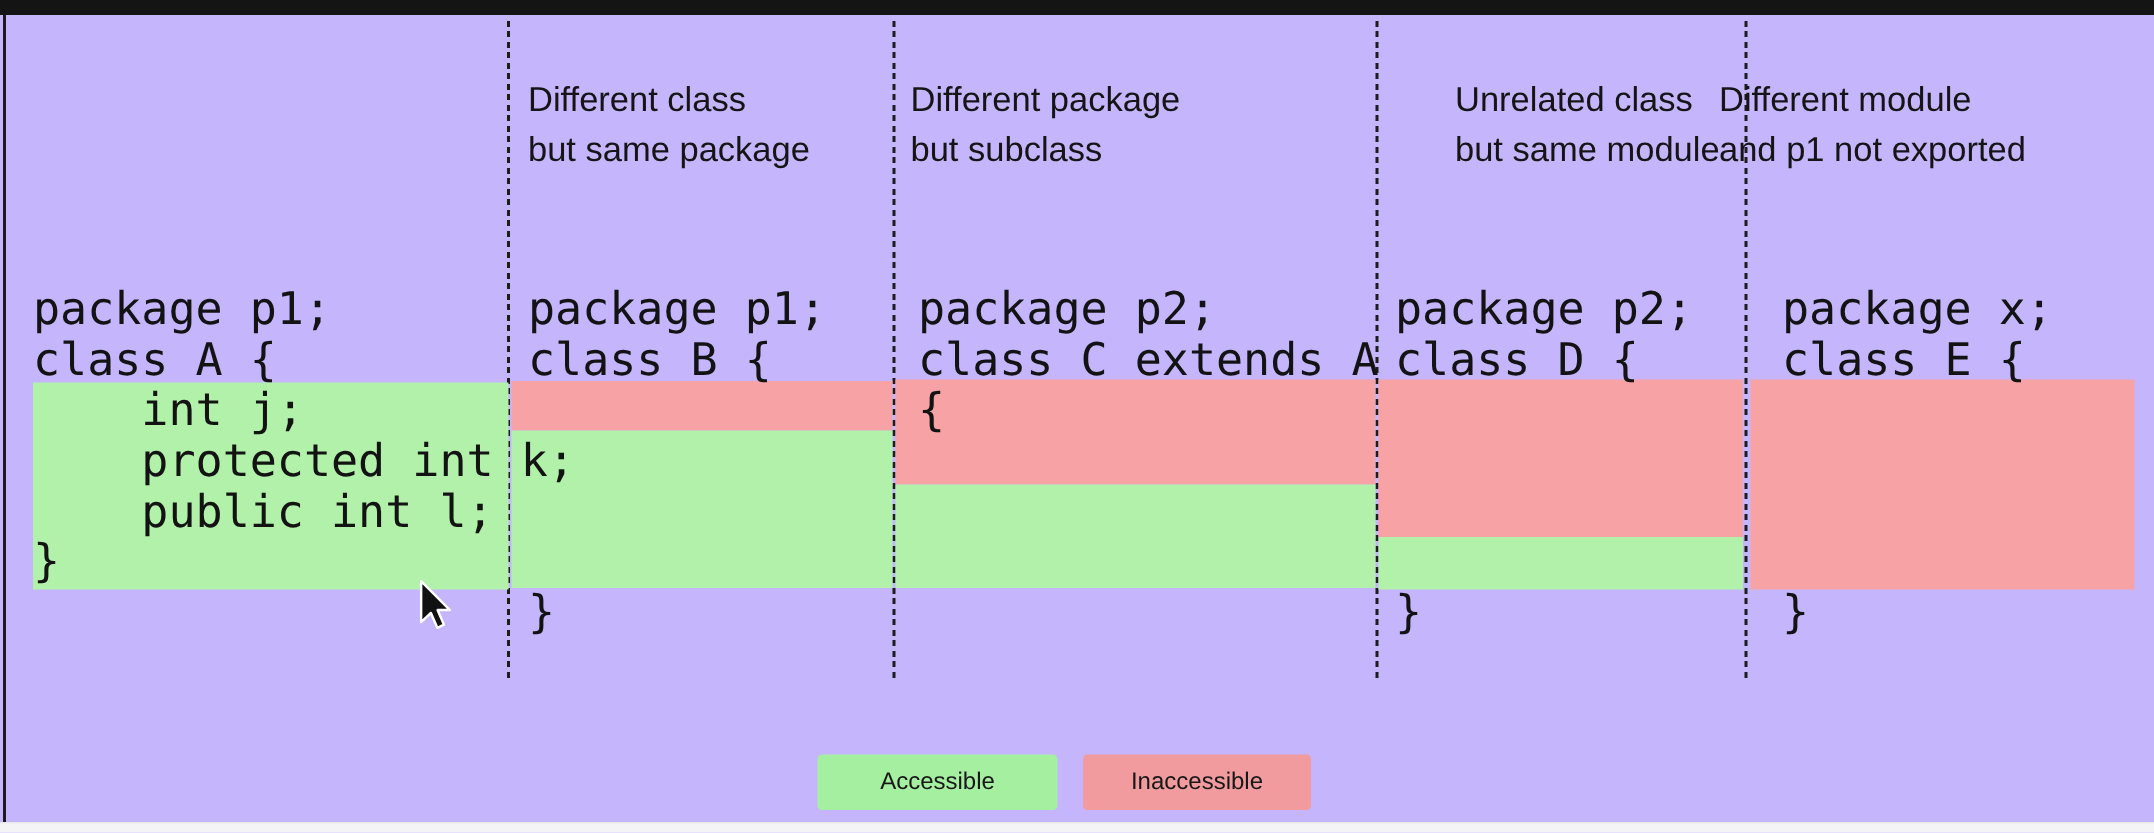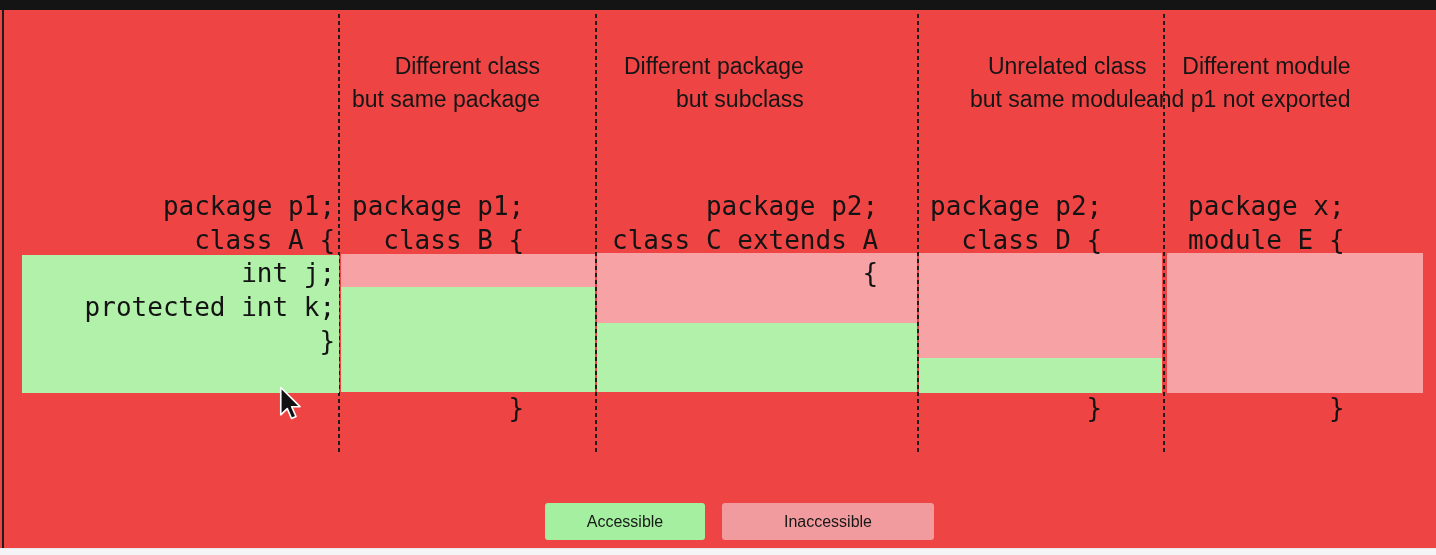--- a/index.html
+++ b/index.html
@@ -1,31 +1,31 @@
 <!DOCTYPE html>
 <html><head>
 <meta charset="utf-8">
 <style>
   html,body { margin:0; padding:0; background:#ffffff; }
   .stage {
-    position:relative; width:1436px; height:555px; background:#ef4444;
-    overflow:hidden; font-family:"Liberation Sans", sans-serif; color:#161616;text-align:right;
+    position:relative; width:1436px; height:555px; background:#c4b5fd;
+    overflow:hidden; font-family:"Liberation Sans", sans-serif; color:#161616;
   }
   .topbar   { position:absolute; left:0; top:0; width:1436px; height:10px; background:#141414; }
   .leftedge { position:absolute; left:2px; top:10px; width:2px; height:539px; background:#1c1c1c; }
   .bottomstrip { position:absolute; left:0; bottom:0; width:1436px; height:6px; background:#f4f4f6; border-top:1px solid #e9e9ec; }
   .vsep {
     position:absolute; top:14px; width:2px; height:438px;
     background-image:repeating-linear-gradient(to bottom, #1d1d1d 0 4px, transparent 4px 7px);
   }
   .band { position:absolute; }
   .hdr { position:absolute; top:50px; font-size:23px; line-height:33px; white-space:nowrap; color:#151515; }
   .code {
     position:absolute; top:190px; font-family:"DejaVu Sans Mono", monospace;
-    font-size:26px; color:#131313;
+    font-size:30px; color:#131313;
   }
   .code-line { height:33.7px; line-height:33.7px; white-space:pre; }
   .legend { position:absolute; top:503px; height:37px; border-radius:3px;
     display:flex; align-items:center; justify-content:center; font-size:16px; color:#181818; }
   .cursor { position:absolute; left:278px; top:386px; width:24px; height:34px; }
 </style>
 </head>
 <body>
 
 <div class="stage">
@@ -45,38 +45,39 @@
   <div class="band" style="left: 597px; top: 253px; width: 320px; height: 70px; background-color: rgb(247, 163, 165);"></div>
   <div class="band" style="left: 597px; top: 323px; width: 320px; height: 69px; background-color: rgb(177, 241, 169);"></div>
   <div class="band" style="left: 919px; top: 253px; width: 243px; height: 105px; background-color: rgb(247, 163, 165);"></div>
   <div class="band" style="left: 919px; top: 358px; width: 243px; height: 35px; background-color: rgb(177, 241, 169);"></div>
   <div class="band" style="left: 1167px; top: 253px; width: 256px; height: 140px; background-color: rgb(247, 163, 165);"></div>
 
   <div class="hdr" style="left:352px">
     <div>Different class</div>
     <div>but same package</div>
   </div>
-  <div class="hdr" style="left:624px">
+  <div class="hdr" style="left:607px">
     <div>Different package</div>
     <div>but subclass</div>
   </div>
   <div class="hdr" style="left:970px">
     <div>Unrelated class</div>
     <div>but same module</div>
   </div>
   <div class="hdr" style="left:1146px">
     <div>Different module</div>
     <div>and p1 not exported</div>
   </div>
 
   <div class="code" style="left:22px">
     <div class="code-line">package p1;</div>
     <div class="code-line">class A {</div>
     <div class="code-line">    int j;</div>
     <div class="code-line">    protected int k;</div>
+    <div class="code-line">    public int l;</div>
     <div class="code-line">}</div>
   </div>
 
   <div class="code" style="left:352px">
     <div class="code-line">package p1;</div>
     <div class="code-line">class B {</div>
     <div class="code-line"></div>
     <div class="code-line"></div>
     <div class="code-line"></div>
     <div class="code-line"></div>
@@ -98,32 +99,32 @@
     <div class="code-line">class D {</div>
     <div class="code-line"></div>
     <div class="code-line"></div>
     <div class="code-line"></div>
     <div class="code-line"></div>
     <div class="code-line">}</div>
   </div>
 
   <div class="code" style="left:1188px">
     <div class="code-line">package x;</div>
-    <div class="code-line">module E {</div>
+    <div class="code-line">class E {</div>
     <div class="code-line"></div>
     <div class="code-line"></div>
     <div class="code-line"></div>
     <div class="code-line"></div>
     <div class="code-line">}</div>
   </div>
 
   <div class="legend" style="left: 545px; width: 160px; background-color: rgb(164, 240, 160);">
     <span>Accessible</span>
   </div>
-  <div class="legend" style="left: 722px; width: 212px; background-color: rgb(241, 155, 158);">
+  <div class="legend" style="left: 722px; width: 152px; background-color: rgb(241, 155, 158);">
     <span>Inaccessible</span>
   </div>
 
   <svg class="cursor" viewBox="0 0 14.5 23">
     <path d="M1 1 L1 19.5 L5.4 15.3 L8.3 22 L11.3 20.6 L8.4 14 L14 14 Z" fill="#111111" stroke="#ffffff" stroke-width="1.1" stroke-linejoin="round"></path>
   </svg>
 
 </div>
 
 </body></html>

